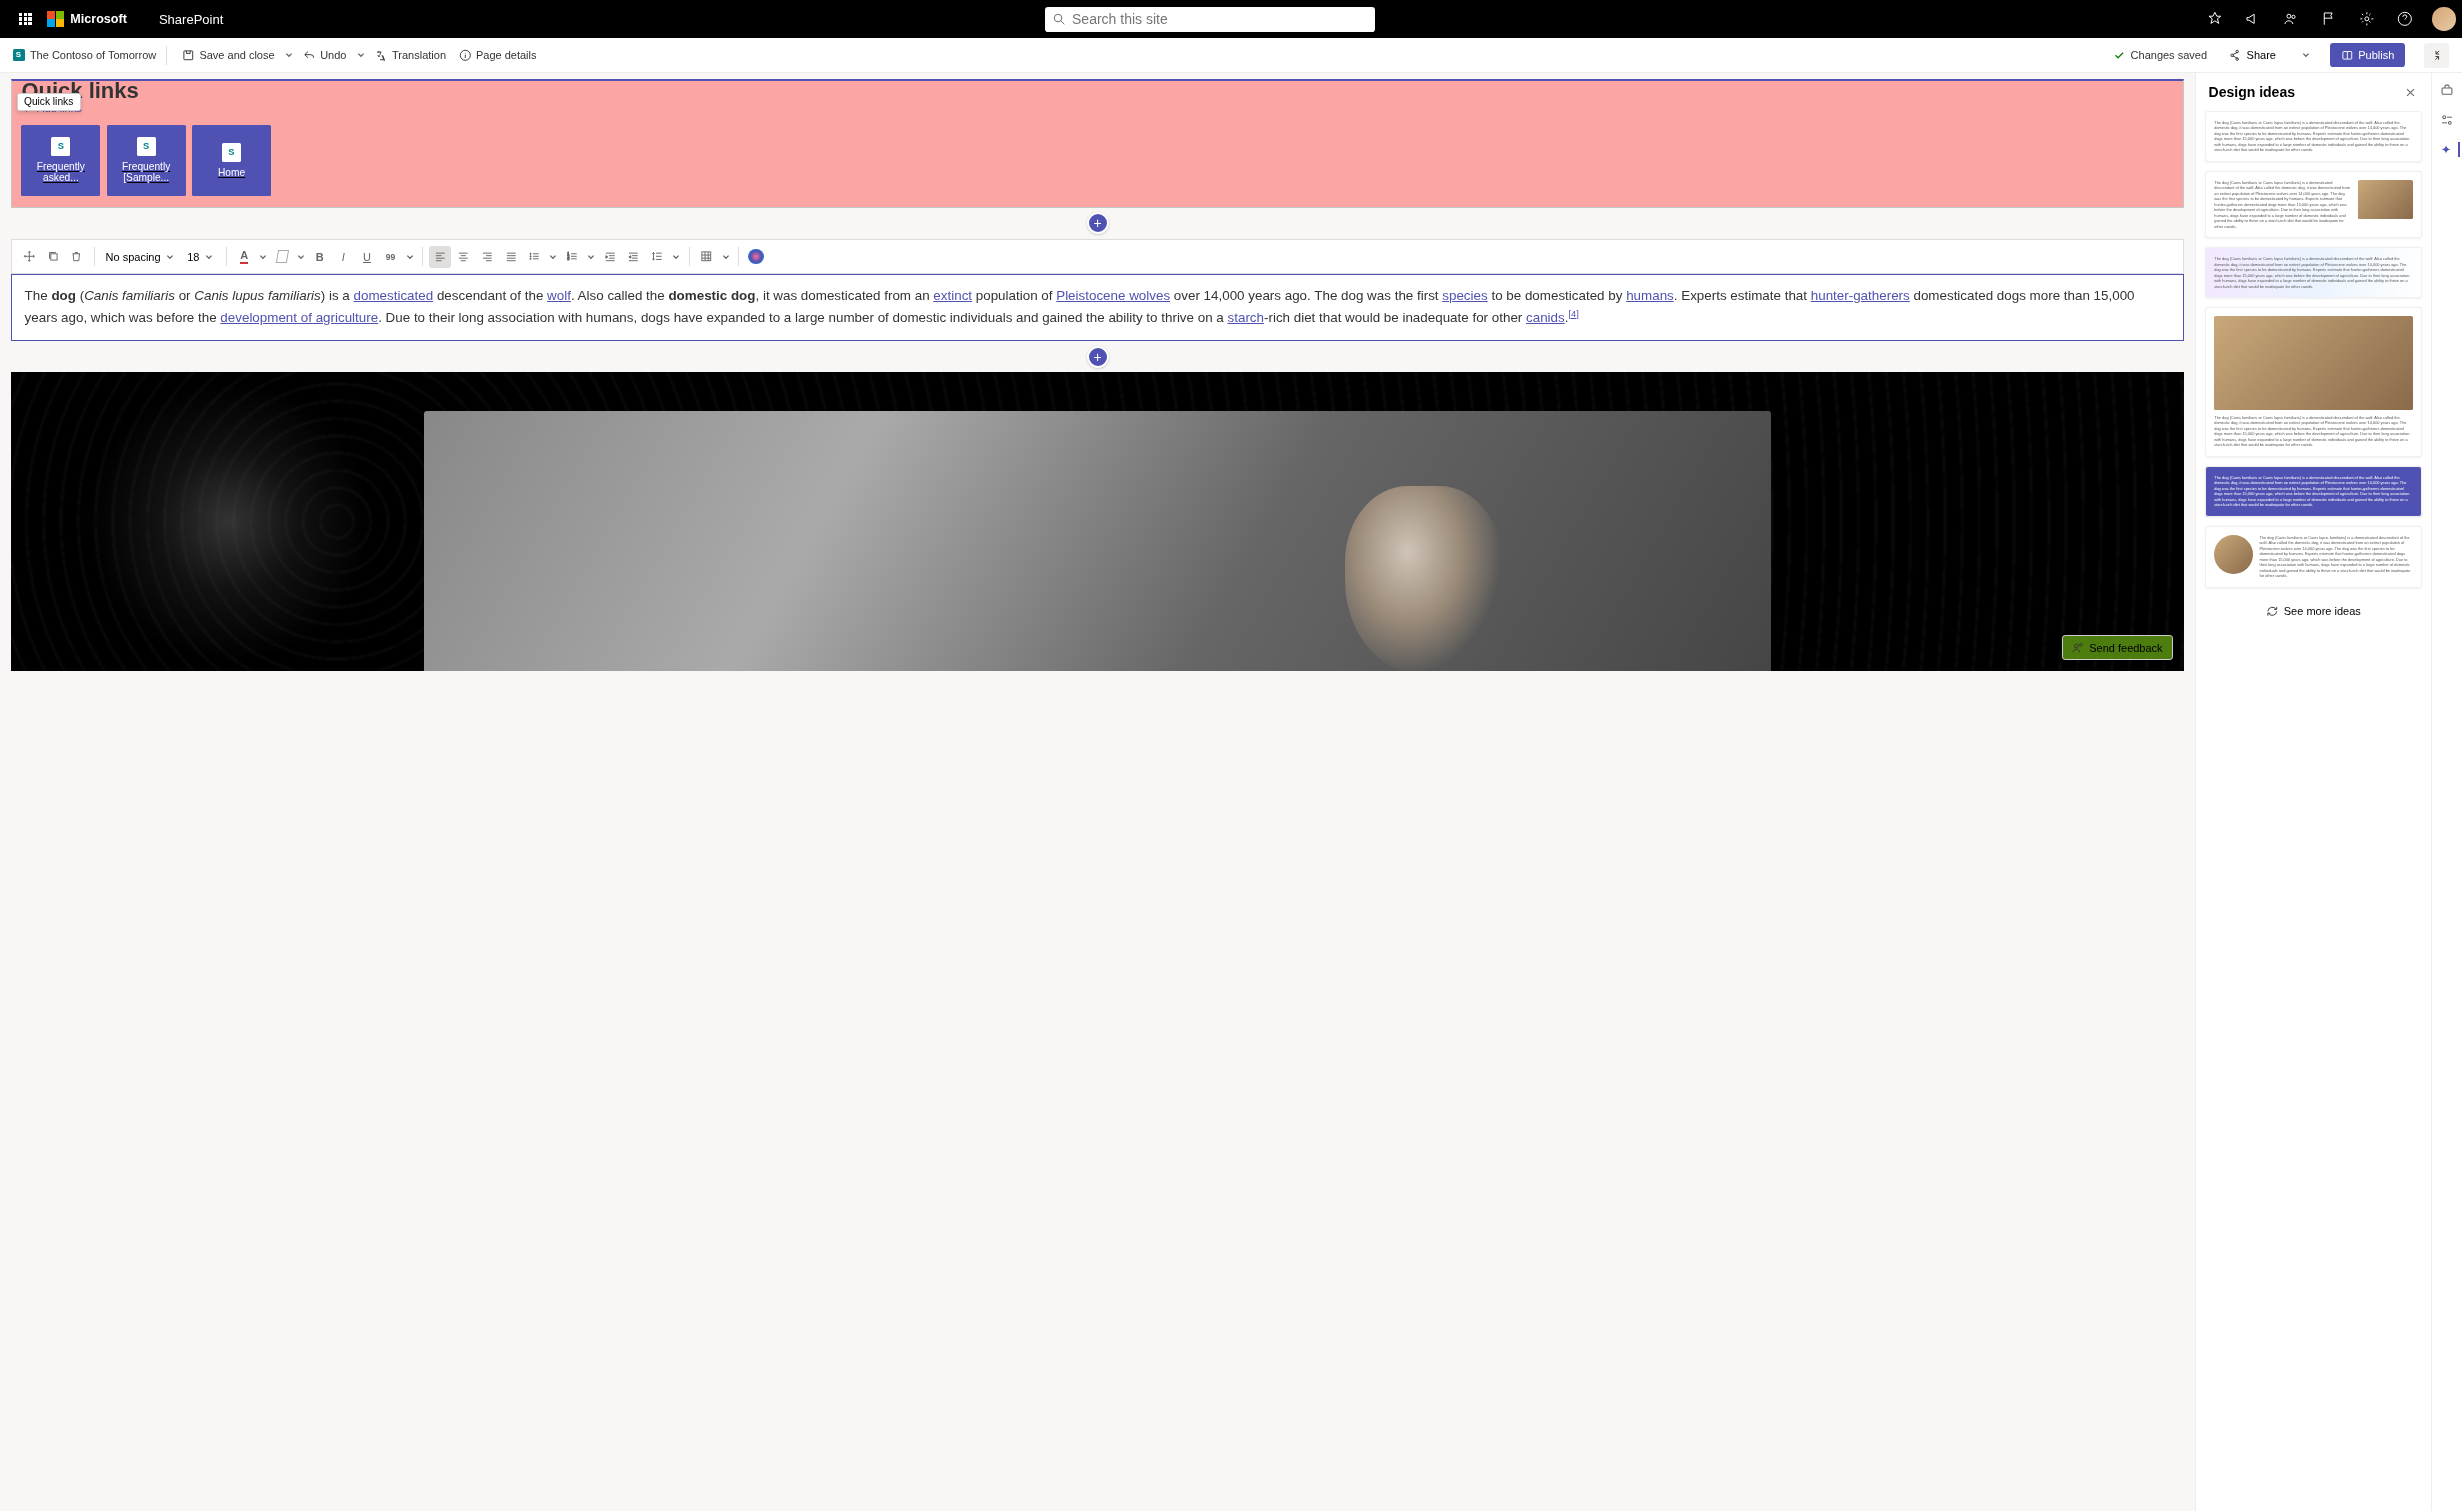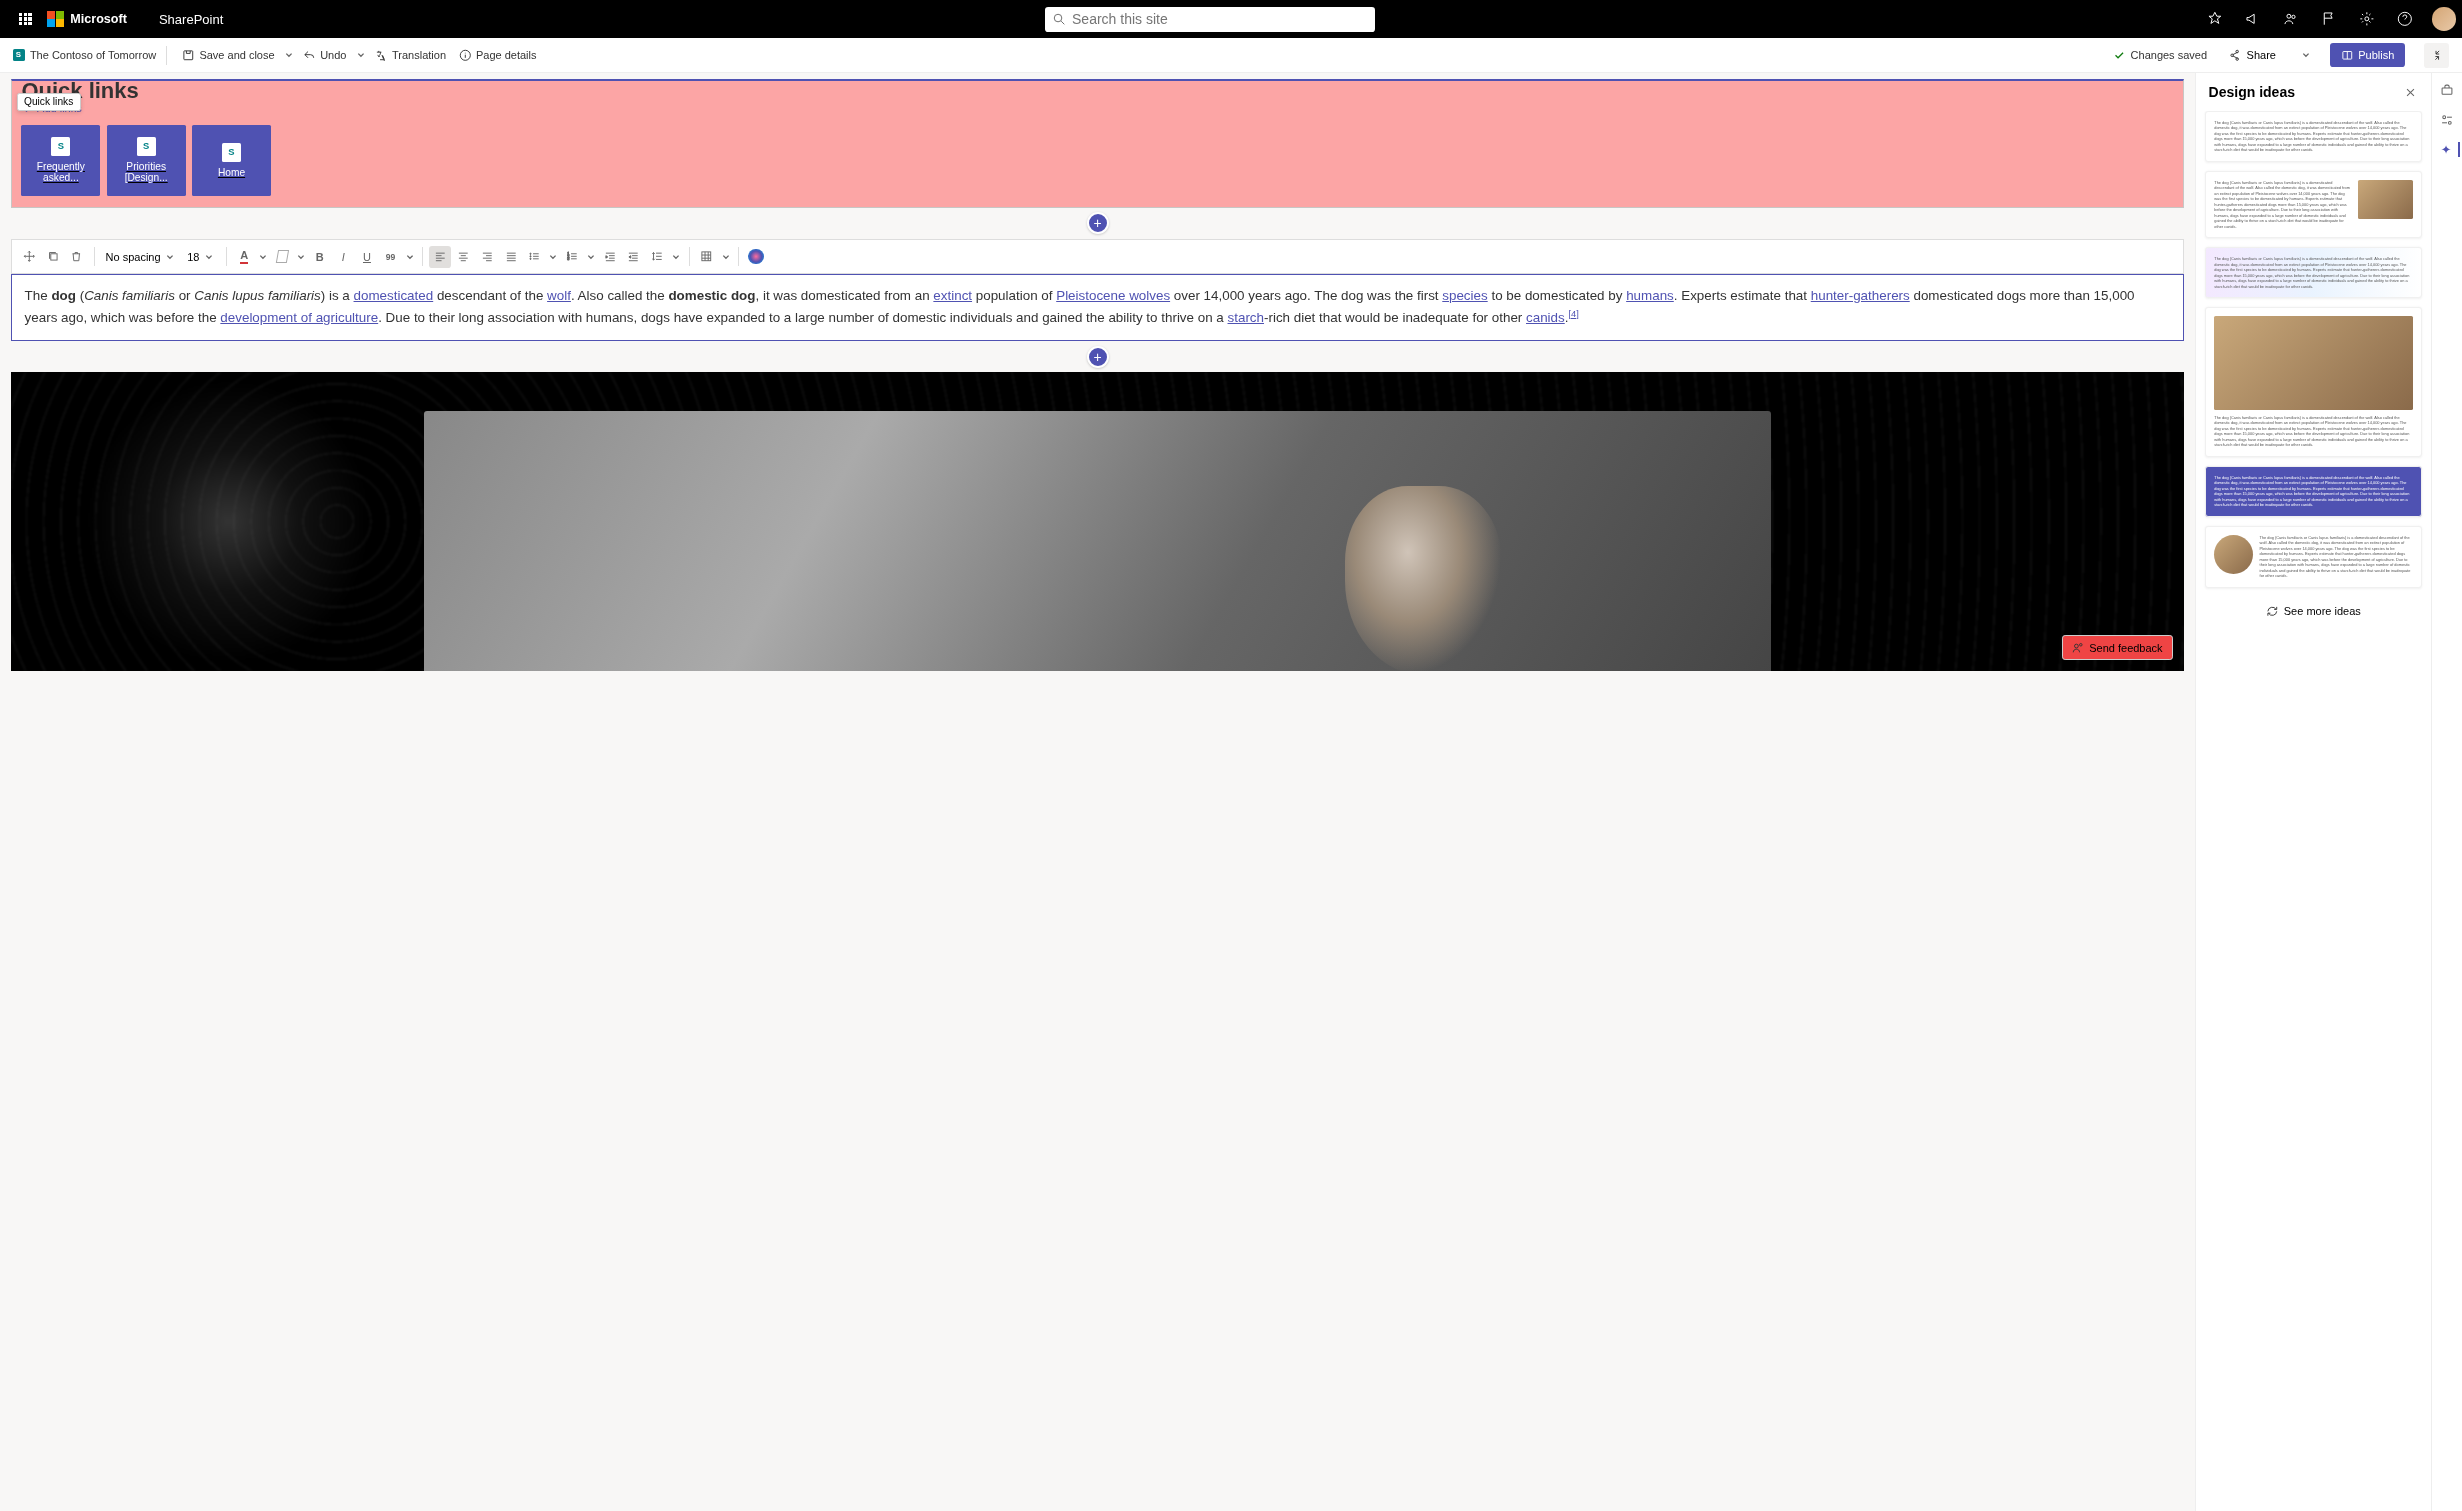--- a/index.html
+++ b/index.html
@@ -86,21 +86,21 @@
 
 
 .img-section { margin:0 11px 0 11px; background:#000; height:299px; position:relative; display:flex; justify-content:center; align-items:flex-start; overflow:hidden; }
 .swirl { position:absolute; inset:0; background:
   radial-gradient(ellipse 236px 236px at 10% 50%, #333 0%, #111 30%, #000 60%),
   radial-gradient(ellipse 196px 196px at 85% 30%, #222 0%, #000 50%),
   #000; filter:blur(0.8px); }
 .swirl::before { content:''; position:absolute; inset:0; background:repeating-radial-gradient(circle at 15% 50%, transparent 0 15.7px, rgba(100,100,100,.15) 15.7px 17.3px); }
 .photo { position:relative; width:62%; height:100%; margin-top:39px; background:linear-gradient(120deg,#888 0%,#aaa 30%,#666 60%,#444 100%); border-radius:3.1px 3.1px 0 0; overflow:hidden; }
 .photo::after { content:''; position:absolute; right:20%; top:25%; width:157px; height:189px; background:radial-gradient(ellipse at 40% 35%, #d0c4b8 0%, #9a8a78 40%, transparent 70%); border-radius:40% 40% 50% 50%; }
-.feedback-btn { position:absolute; right:11px; bottom:11px; background:#ef4444; border:0.8px solid #ccc; border-radius:3.1px; padding:5.5px 9.4px; font-size:11px; display:flex; align-items:center; gap:4.7px; cursor:pointer; z-index:2; }
+.feedback-btn { position:absolute; right:11px; bottom:11px; background:#4d7c0f; border:0.8px solid #ccc; border-radius:3.1px; padding:5.5px 9.4px; font-size:11px; display:flex; align-items:center; gap:4.7px; cursor:pointer; z-index:2; }
 .feedback-btn svg { width:12.6px; height:12.6px; stroke:#333; fill:none; stroke-width:1.5; }
 
 
 .panel { width:236px; border-left:0.8px solid #eee; display:flex; flex-direction:column; background:#fff; }
 .panel-hdr { display:flex; align-items:center; justify-content:space-between; padding:11px 12.6px; }
 .panel-title { font-size:14px; font-weight:600; }
 .panel-close { cursor:pointer; width:15.7px; height:15.7px; display:flex; align-items:center; justify-content:center; }
 .panel-close svg { width:11px; height:11px; stroke:#666; stroke-width:1.5; }
 .panel-body { flex:1; overflow-y:auto; padding:0 9.4px 9.4px 9.4px; }
 .idea { border:0.8px solid #f0f0f0; border-radius:3.1px; margin-bottom:9.4px; padding:7.9px; background:#fff; box-shadow:0 0.8px 2.4px rgba(0,0,0,.06); cursor:pointer; position:relative; overflow:hidden; }
@@ -289,21 +289,21 @@
           </svg>
         <span>Add links</span>
       </div>
       <div class="tiles">
         <div class="tile">
           <div class="tile-icon"></div>
           <span>Frequently asked...</span>
         </div>
         <div class="tile">
           <div class="tile-icon"></div>
-          <span>Priorities [Design...</span>
+          <span>Frequently [Sample...</span>
         </div>
         <div class="tile">
           <div class="tile-icon"></div>
           <span>Home</span>
         </div>
       </div>
     </div>
 
     <div class="add-sec">
       <div class="add-sec-line"></div>

